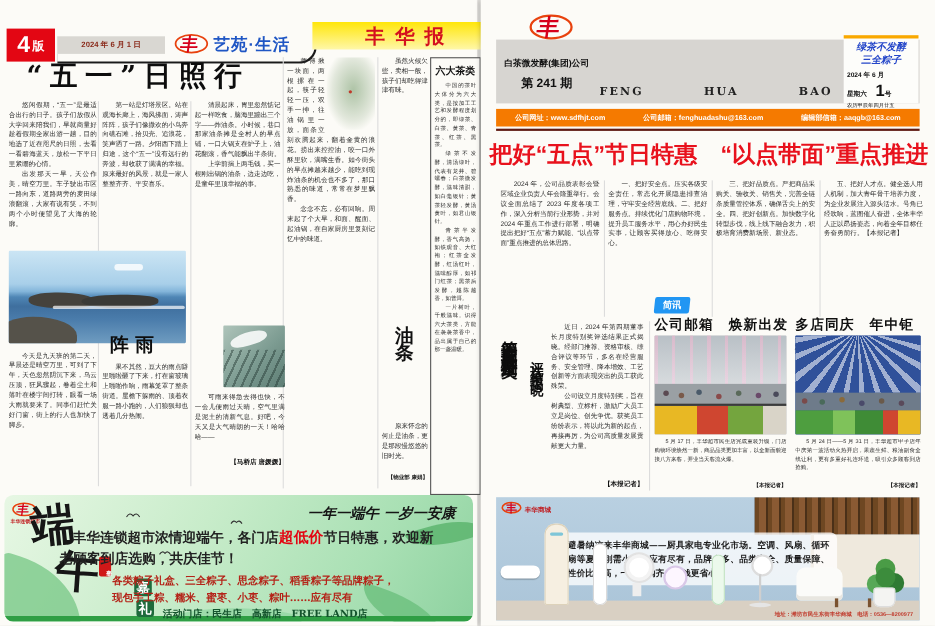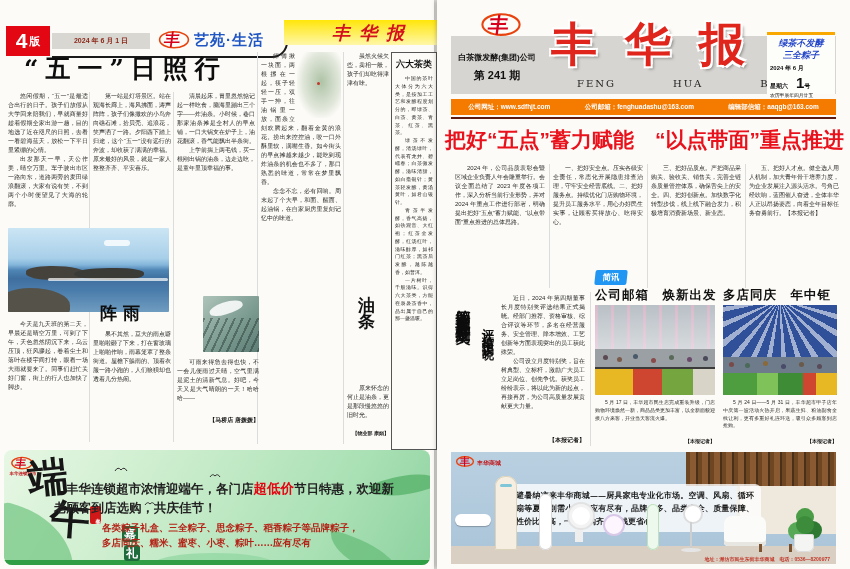--- a/index.html
+++ b/index.html
@@ -34,21 +34,21 @@
       <span style="font-size:7px;color:#8a2a1a;font-weight:bold;">2024 年 6 月 1 日</span>
     </div>
     <div class="abs" style="left:52px;top:30px;width:234px;height:26px;border-bottom:2px solid #1a1a1a;border-right:2px solid #1a1a1a;border-bottom-right-radius:16px;"></div>
     <div class="abs" style="left:158px;top:27px;">
       <svg width="32" height="24" viewBox="0 0 40 30">
         <ellipse cx="20" cy="16" rx="18" ry="10" fill="none" stroke="#e8420e" stroke-width="2"></ellipse>
         <text x="20" y="23" font-size="20" fill="#d6001c" text-anchor="middle" font-weight="bold" font-family="DejaVu Serif,serif" transform="skewX(-8)">丰</text>
       </svg>
     </div>
     <div class="abs" style="left:194px;top:31px;font-size:15px;font-weight:bold;color:#1f56c4;letter-spacing:1px;">艺苑·生活</div>
-    <div class="abs serif" style="left:284px;top:20px;width:168px;height:25px;background:linear-gradient(#ffe60a,#fff7a8);display:flex;align-items:center;justify-content:center;font-size:18px;font-weight:bold;font-style:italic;color:#d4111e;letter-spacing:9px;text-indent:9px;">丰华报</div>
+    <div class="abs serif" style="left:284px;top:20px;width:168px;height:25px;background:linear-gradient(#ffe60a,#fff7a8);display:flex;align-items:center;justify-content:center;font-size:18px;font-weight:bold;color:#d4111e;letter-spacing:9px;text-indent:9px;">丰华报</div>
 
     <div class="abs serif" style="left:24px;top:52px;width:256px;font-size:25px;font-weight:bold;color:#0d0d0d;letter-spacing:7px;white-space:nowrap;">“五一”日照行</div>
 
     <div class="vdiv" style="left:89px;top:92px;height:350px;"></div>
     <div class="vdiv" style="left:173px;top:92px;height:350px;"></div>
     <div class="vdiv" style="left:257px;top:52px;height:392px;"></div>
     <div class="vdiv" style="left:343px;top:52px;height:392px;"></div>
 
     <div class="t6 abs" style="left:8px;top:92px;width:80px;height:132px;">
       <p>悠闲假期，“五一”是最适合出行的日子。孩子们放假从大学回来陪我们，早就商量好趁着假期全家出游一趟，目的地选了近在咫尺的日照，去看一看碧海蓝天，放松一下平日里紧绷的心情。</p>
@@ -140,43 +140,44 @@
           </svg></span>
       <span class="abs" style="left:205px;top:14px;">
         <svg width="12" height="6">
             <path d="M1,5 Q3.5,1 6,4 Q8.5,1 11,5" stroke="#333" stroke-width="1" fill="none"></path>
           </svg></span>
       <span class="abs" style="left:140px;top:42px;">
         <svg width="12" height="6">
             <path d="M1,5 Q3.5,1 6,4 Q8.5,1 11,5" stroke="#333" stroke-width="1" fill="none"></path>
           </svg></span>
 
+      <div class="abs serif" style="right:16px;top:8px;font-size:13px;font-weight:bold;font-style:italic;color:#161616;">一年一端午  一岁一安康</div>
 
       <div class="abs serif" style="left:62px;top:30px;width:360px;font-size:12.5px;font-weight:bold;color:#222;white-space:nowrap;">
         <span>丰华连锁超市浓情迎端午，各门店</span><span style="color:#e30613;font-size:13.5px;">超低价</span><span>节日特惠，欢迎新</span>
       </div>
       <div class="abs serif" style="left:50px;top:50px;font-size:12.5px;font-weight:bold;color:#222;">老顾客到店选购，共庆佳节！</div>
       <div class="abs serif" style="left:98px;top:72px;font-size:9.5px;font-weight:bold;color:#b42318;">各类粽子礼盒、三全粽子、思念粽子、稻香粽子等品牌粽子，</div>
-      <div class="abs serif" style="left:98px;top:87px;font-size:9.5px;font-weight:bold;color:#b42318;">多店同庆、糯米、蜜枣、小枣、粽叶……应有尽有</div>
+      <div class="abs serif" style="left:98px;top:87px;font-size:9.5px;font-weight:bold;color:#b42318;">现包手工粽、糯米、蜜枣、小枣、粽叶……应有尽有</div>
+      <div class="abs serif" style="left:144px;top:102px;font-size:9px;font-weight:bold;color:#14532d;">活动门店：民生店　高新店　FREE LAND店</div>
     </div>
   </div>
 
   <div class="page" id="pageR">
 
     <div class="abs" style="left:14px;top:36px;width:385px;height:58px;background:#d7d5d1;"></div>
     <div class="abs" style="left:42px;top:8px;">
       <svg width="44" height="31" viewBox="0 0 40 30">
         <ellipse cx="20" cy="16" rx="18" ry="10" fill="none" stroke="#e8420e" stroke-width="2"></ellipse>
         <text x="20" y="23" font-size="20" fill="#d6001c" text-anchor="middle" font-weight="bold" font-family="DejaVu Serif,serif" transform="skewX(-8)">丰</text>
       </svg>
     </div>
     <div class="abs" style="left:12px;top:52px;width:96px;text-align:center;font-size:8px;font-weight:bold;color:#111;">白茶微发酵(集团)公司</div>
     <div class="abs" style="left:12px;top:68px;width:96px;text-align:center;font-size:11px;font-weight:bold;color:#111;">第 241 期</div>
-    <div class="abs serif" style="left:100px;top:14px;width:228px;text-align:center;font-size:46px;font-weight:bold;color:#e0261c;letter-spacing:6px;white-space:nowrap;text-shadow:-2px -2px 0 #fff,2px -2px 0 #fff,-2px 2px 0 #fff,2px 2px 0 #fff,3px 3px 3px rgba(0,0,0,.35);">丰 华 报</div>
-    <div class="abs serif" style="left:108px;top:78px;width:212px;display:flex;justify-content:space-between;font-size:10px;font-weight:normal;color:#222;letter-spacing:2px;margin-left:32px;">
+    <div class="abs serif" style="left:108px;top:78px;width:212px;display:flex;justify-content:space-between;font-size:10px;font-weight:bold;color:#222;letter-spacing:2px;">
       <span>FENG</span>
       <span>HUA</span>
       <span>BAO</span>
     </div>
 
     <div class="abs" style="left:330px;top:32px;width:68px;height:62px;background:#fdfdfa;border-top:3px solid #f9a800;padding:2px 3px;box-sizing:border-box;">
       <div class="serif" style="font-size:9px;font-weight:bold;font-style:italic;color:#2547c9;text-align:center;line-height:1.35;">
         <div>绿茶不发酵</div>
         <div>三全粽子</div>
       </div>
@@ -189,21 +190,21 @@
       <div style="font-size:4.8px;color:#111;margin-top:1px;">农历甲辰年四月廿五</div>
     </div>
 
     <div class="abs" style="left:14px;top:99px;width:385px;height:16px;background:#f57a00;display:flex;align-items:center;justify-content:space-around;color:#fff;font-size:6.5px;font-weight:bold;">
       <span>公司网址：www.sdfhjt.com</span>
       <span>公司邮箱：fenghuadashu@163.com</span>
       <span>编辑部信箱：aaqgb@163.com</span>
     </div>
     <div class="abs" style="left:14px;top:117px;width:385px;height:2px;background:#5f1a12;"></div>
 
-    <div class="abs" style="left:8px;top:126px;width:397px;text-align:center;font-size:21px;font-weight:bold;color:#e8111c;white-space:nowrap;letter-spacing:0px;">把好“五点”蓄力赋能　“以点带面”重点推进</div>
+    <div class="abs" style="left:8px;top:126px;width:397px;text-align:center;font-size:21px;font-weight:bold;color:#e8111c;white-space:nowrap;letter-spacing:0px;">把好“五点”节日特惠　“以点带面”重点推进</div>
 
     <div class="vdiv" style="left:112px;top:164px;height:124px;"></div>
     <div class="vdiv" style="left:210px;top:164px;height:124px;"></div>
     <div class="vdiv" style="left:308px;top:164px;height:124px;"></div>
     <div class="t6 abs" style="left:18px;top:164px;width:90px;height:124px;">
       <p>2024 年，公司品质表彰会暨区域企业负责人年会隆重举行。会议全面总结了 2023 年度各项工作，深入分析当前行业形势，并对 2024 年重点工作进行部署，明确提出把好“五点”蓄力赋能、“以点带面”重点推进的总体思路。</p>
     </div>
     <div class="t6 abs" style="left:116px;top:164px;width:90px;height:124px;">
       <p>一、把好安全点。压实各级安全责任，常态化开展隐患排查治理，守牢安全经营底线。二、把好服务点。持续优化门店购物环境，提升员工服务水平，用心办好民生实事，让顾客买得放心、吃得安心。</p>
     </div>

